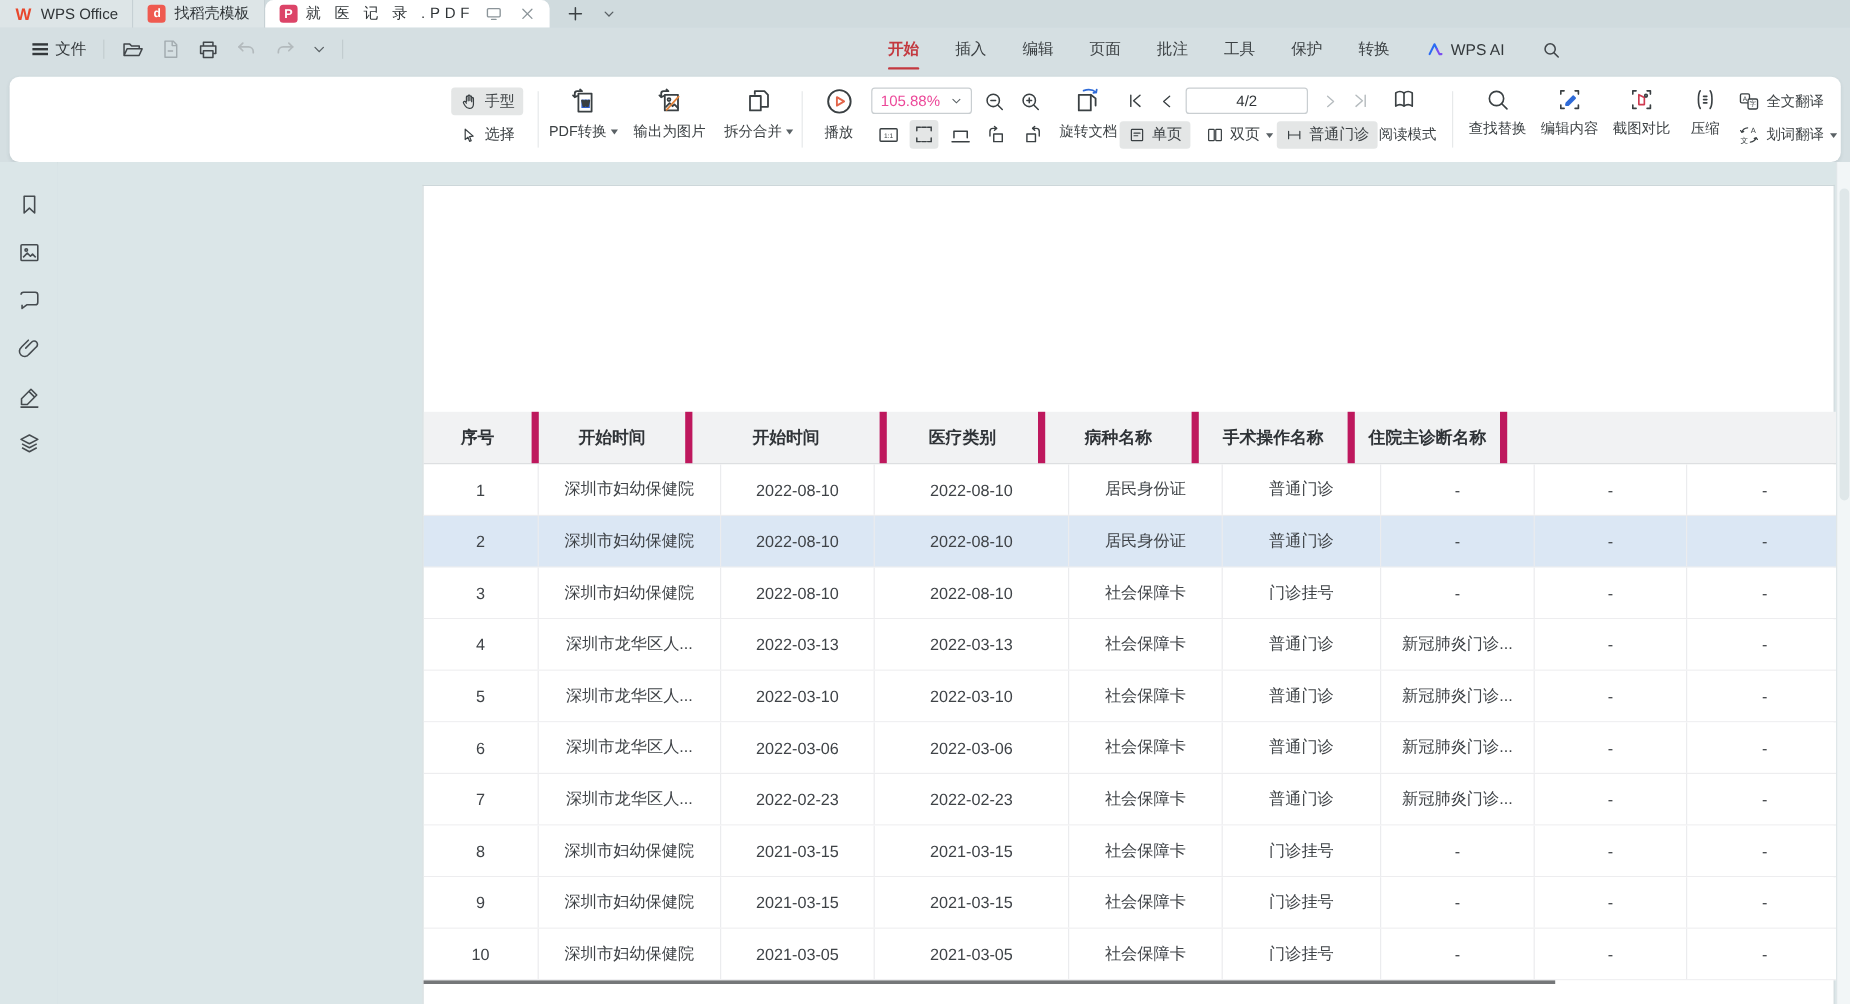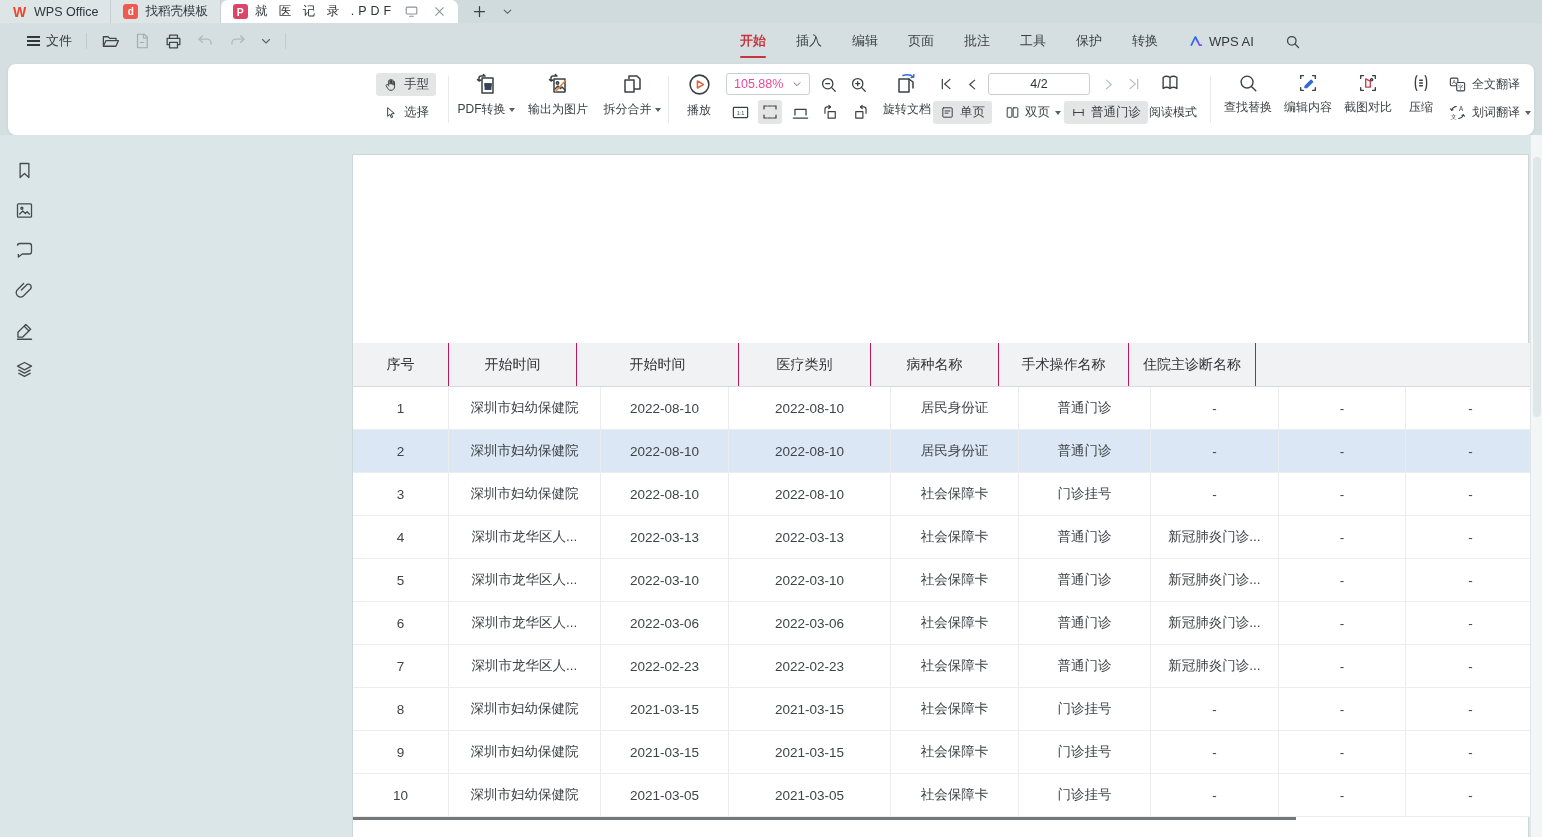--- a/index.html
+++ b/index.html
@@ -53,21 +53,21 @@
   
   .sidebar { position:absolute; left:0; top:135px; width:48px; height:702px; background:#dbe6e8; }
   .sbtn { position:absolute; left:11px; width:26px; height:26px; display:flex; align-items:center; justify-content:center; }
 
   
   .docarea { position:absolute; left:48px; top:135px; width:1494px; height:702px; background:#dbe6e8; }
   .page { position:absolute; left:352px; top:154px; width:1177px; height:683px; background:#ffffff; border:1px solid #cdd7da; border-bottom:none; }
   .ptable { position:absolute; left:0; top:188px; width:1177px; overflow:hidden; }
   .thr, .tr { display:flex; width:1183px; }
   .thr { height:44px; background:#f1f2f3; border-bottom:1px solid #d8dadd; }
-  .th { display:flex; align-items:center; justify-content:center; font-size:14px; font-weight:normal; color:#2f3337; border-right:1px solid #be185d; }
+  .th { display:flex; align-items:center; justify-content:center; font-size:14px; font-weight:bold; color:#2f3337; border-right:6px solid #be185d; }
   .tr { height:43px; background:#fff; border-bottom:1px solid #ededef; }
   .tr.hl { background:#dbe7f4; }
   .td { display:flex; align-items:center; justify-content:center; font-size:13.5px; color:#3f4347; border-right:1px solid #ebecee; overflow:hidden; white-space:nowrap; }
   .tbl-endline { position:absolute; left:0; top:662px; width:943px; height:3px; background:#757779; }
   .scrollbar { position:absolute; left:1530px; top:135px; width:12px; height:702px; background:#f2f6f7; border-left:1px solid #e0e7e9; }
   .scroll-thumb { position:absolute; left:2px; top:22px; width:8px; height:260px; border-radius:4px; background:#dfe7e9; }
 
   svg.ic { display:block; }
 </style>
 </head>

